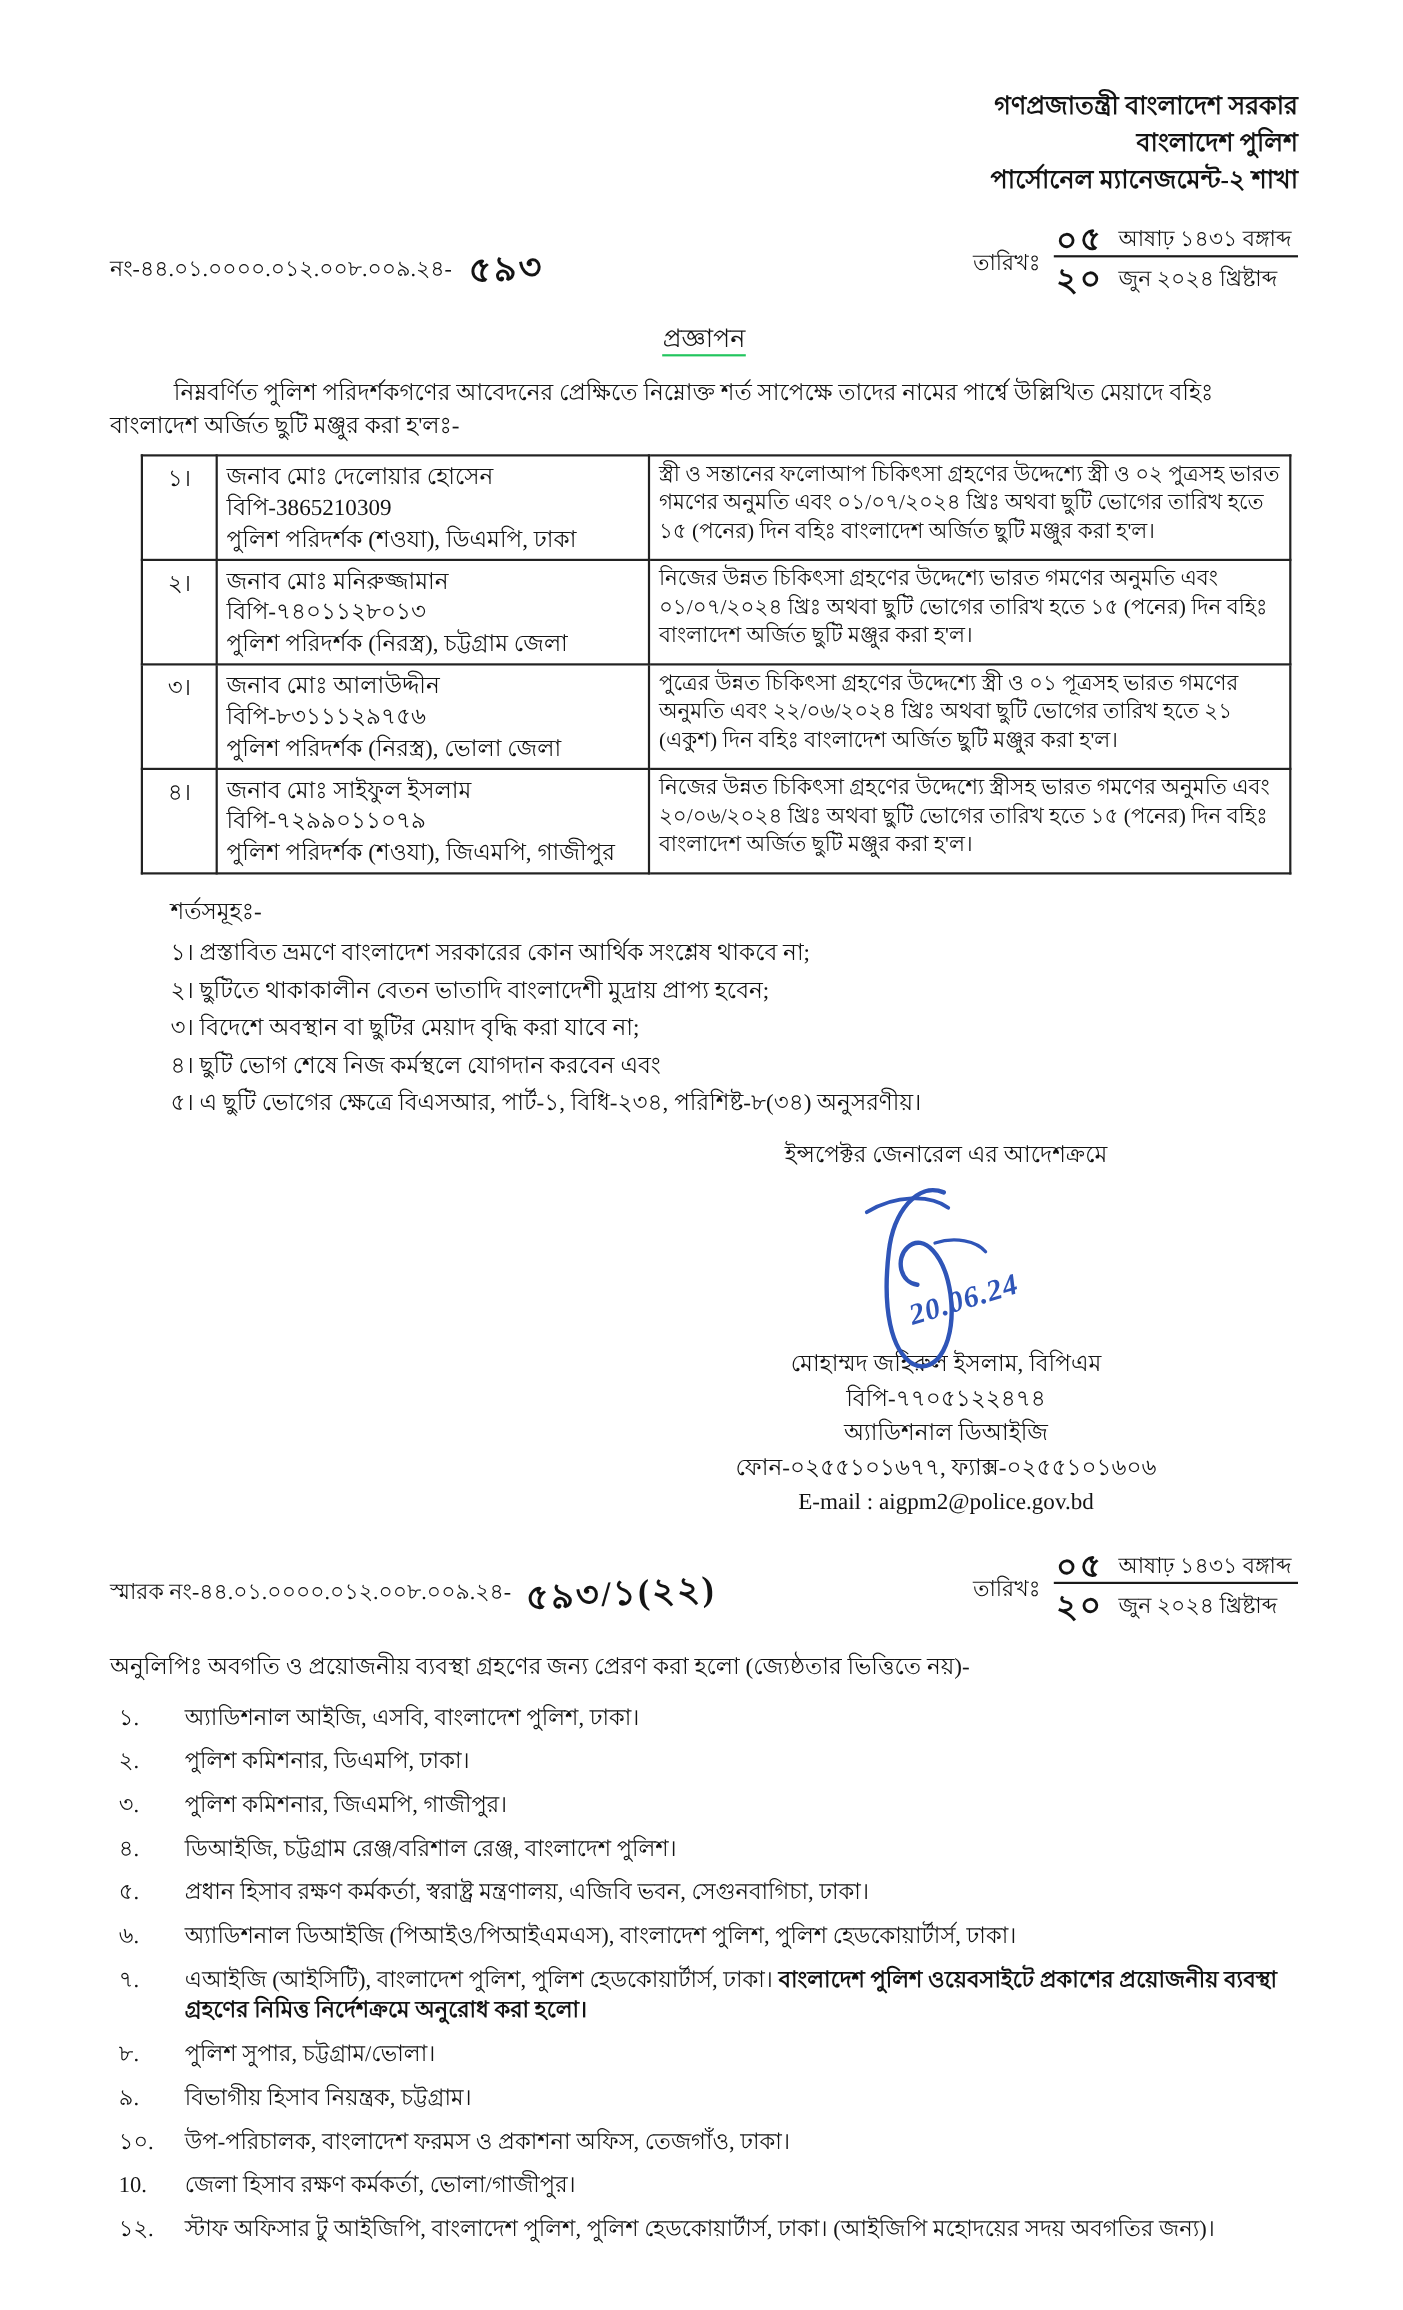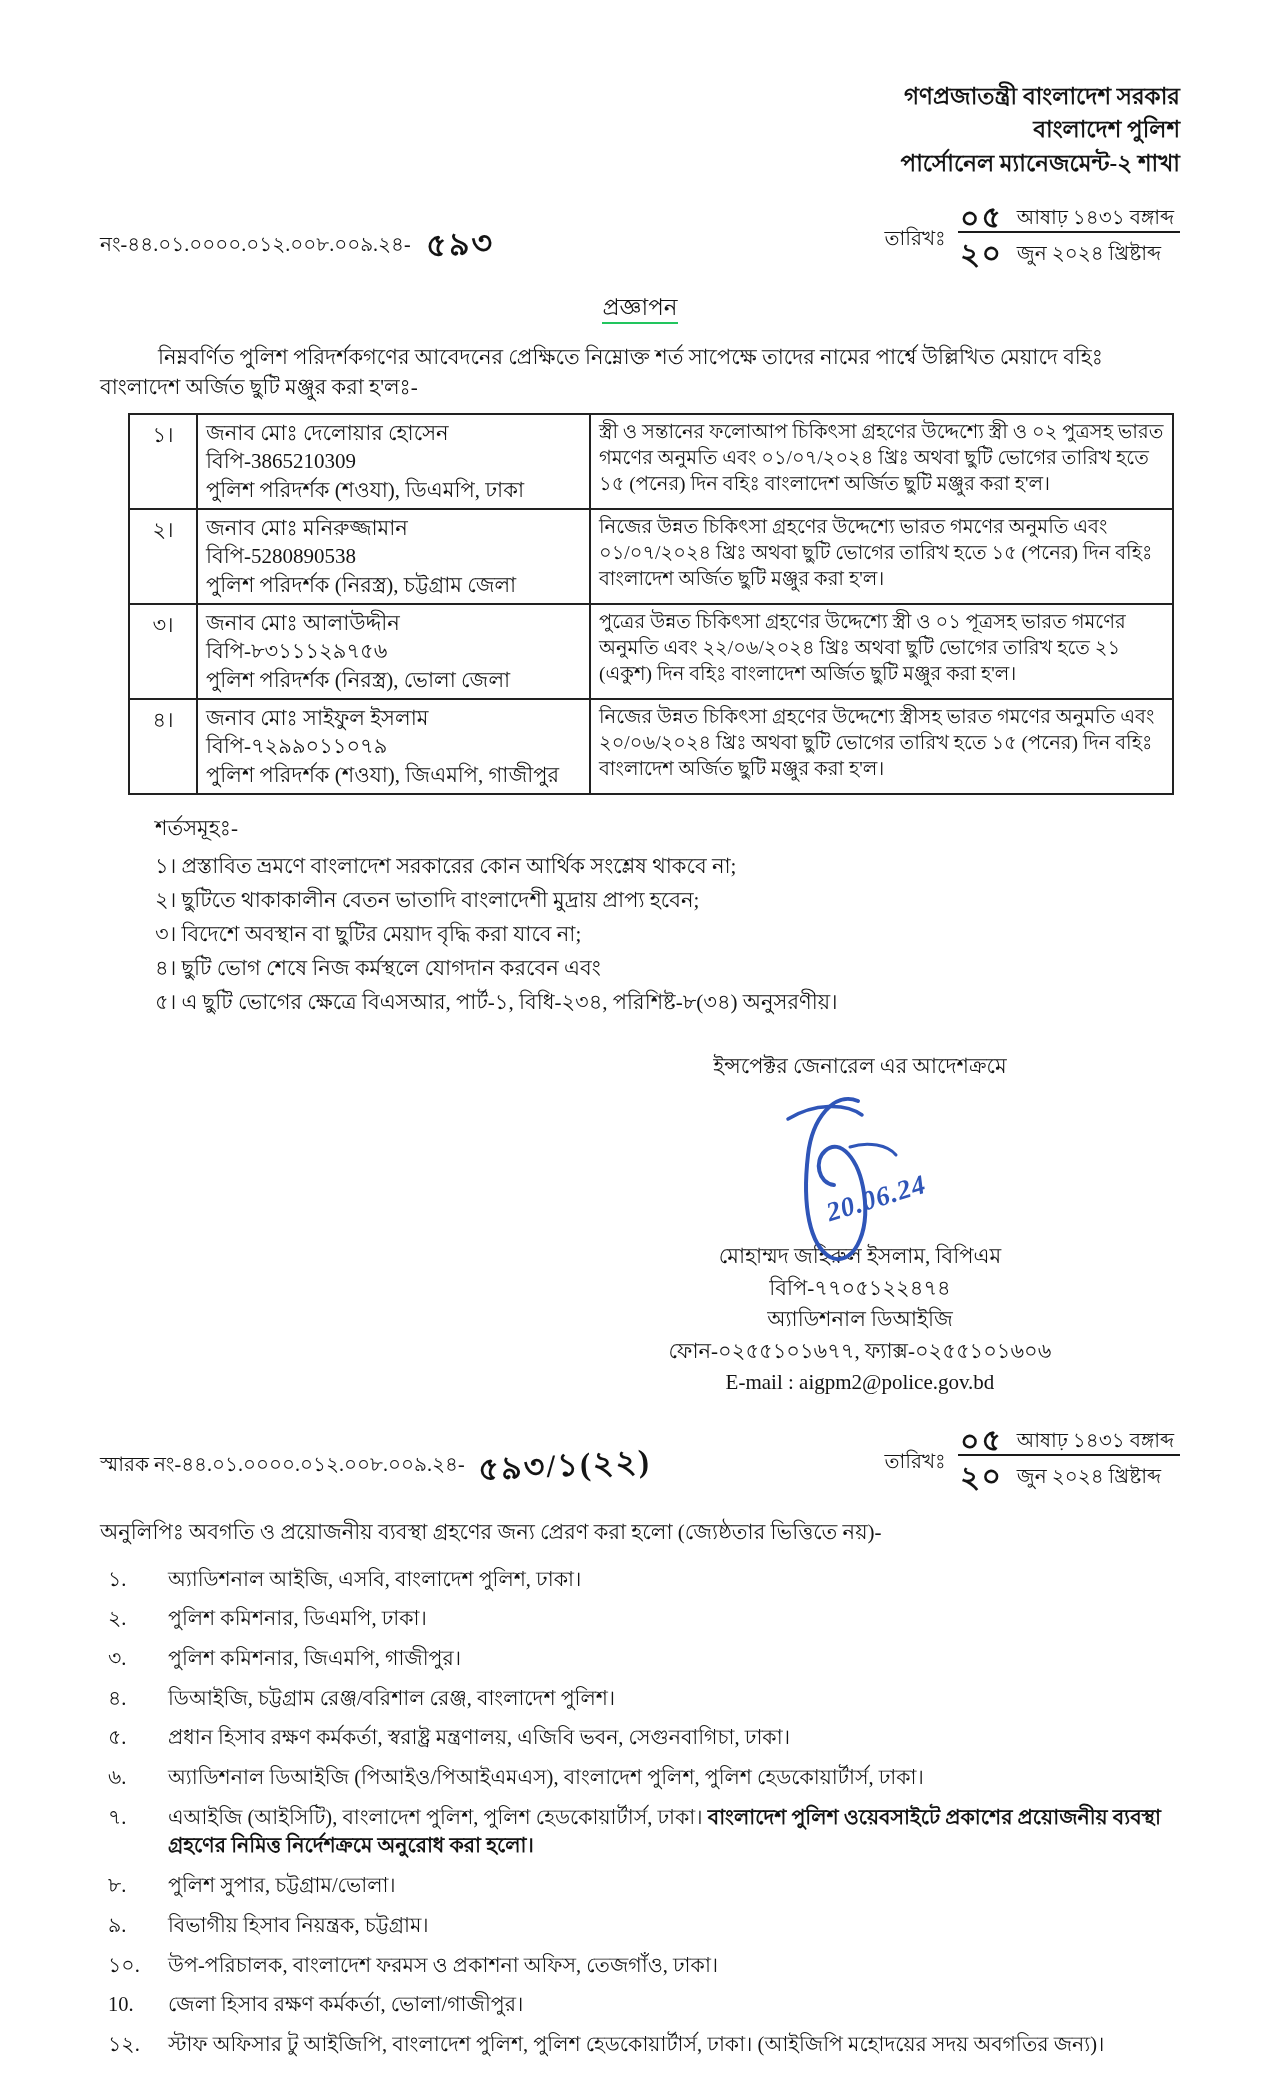--- a/index.html
+++ b/index.html
@@ -34,21 +34,21 @@
   
   table.leave{border-collapse:collapse;margin:10px 0 0 28px;width:1026px;table-layout:fixed;}
   table.leave td{border:2px solid #222;vertical-align:top;padding:4px 8px;}
   td.c-sl{width:50px;text-align:center;font-size:21px;}
   td.c-name{width:375px;font-size:21px;line-height:1.35;}
   td.c-desc{width:565px;font-size:19.5px;line-height:1.33;}
   
   .conds{margin:16px 0 0 55px;font-size:21px;line-height:1.62;}
   .conds .c-head{margin-bottom:4px;}
   
-  .sig-wrap{width:560px;margin:31px 40px 0 auto;text-align:center;position:relative;}
+  .sig-wrap{width:560px;margin:14px 40px 0 auto;text-align:center;position:relative;}
   .by-order{font-size:21px;}
   .sig-art{height:170px;position:relative;}
   .sig-art svg{position:absolute;left:150px;top:4px;}
   .sig-date{
     position:absolute;left:245px;top:98px;color:#2f55b8;font-size:27px;
     transform:rotate(-17deg);font-style:italic;font-weight:bold;letter-spacing:1px;
   }
   .sig-lines{font-size:21px;line-height:1.5;margin-top:-14px;}
   .sig-email{font-size:21px;}
   
@@ -101,21 +101,21 @@
           <div>জনাব মোঃ দেলোয়ার হোসেন</div>
           <div>বিপি-3865210309</div>
           <div>পুলিশ পরিদর্শক (শওযা), ডিএমপি, ঢাকা</div>
         </td>
         <td class="c-desc">স্ত্রী ও সন্তানের ফলোআপ চিকিৎসা গ্রহণের উদ্দেশ্যে স্ত্রী ও ০২ পুত্রসহ ভারত গমণের অনুমতি এবং ০১/০৭/২০২৪ খ্রিঃ অথবা ছুটি ভোগের তারিখ হতে ১৫ (পনের) দিন বহিঃ বাংলাদেশ অর্জিত ছুটি মঞ্জুর করা হ'ল।</td>
       </tr>
       <tr>
         <td class="c-sl">২।</td>
         <td class="c-name">
           <div>জনাব মোঃ মনিরুজ্জামান</div>
-          <div>বিপি-5280890538</div>
+          <div>বিপি-৭৪০১১২৮০১৩</div>
           <div>পুলিশ পরিদর্শক (নিরস্ত্র), চট্টগ্রাম জেলা</div>
         </td>
         <td class="c-desc">নিজের উন্নত চিকিৎসা গ্রহণের উদ্দেশ্যে ভারত গমণের অনুমতি এবং ০১/০৭/২০২৪ খ্রিঃ অথবা ছুটি ভোগের তারিখ হতে ১৫ (পনের) দিন বহিঃ বাংলাদেশ অর্জিত ছুটি মঞ্জুর করা হ'ল।</td>
       </tr>
       <tr>
         <td class="c-sl">৩।</td>
         <td class="c-name">
           <div>জনাব মোঃ আলাউদ্দীন</div>
           <div>বিপি-৮৩১১১২৯৭৫৬</div>
           <div>পুলিশ পরিদর্শক (নিরস্ত্র), ভোলা জেলা</div>

